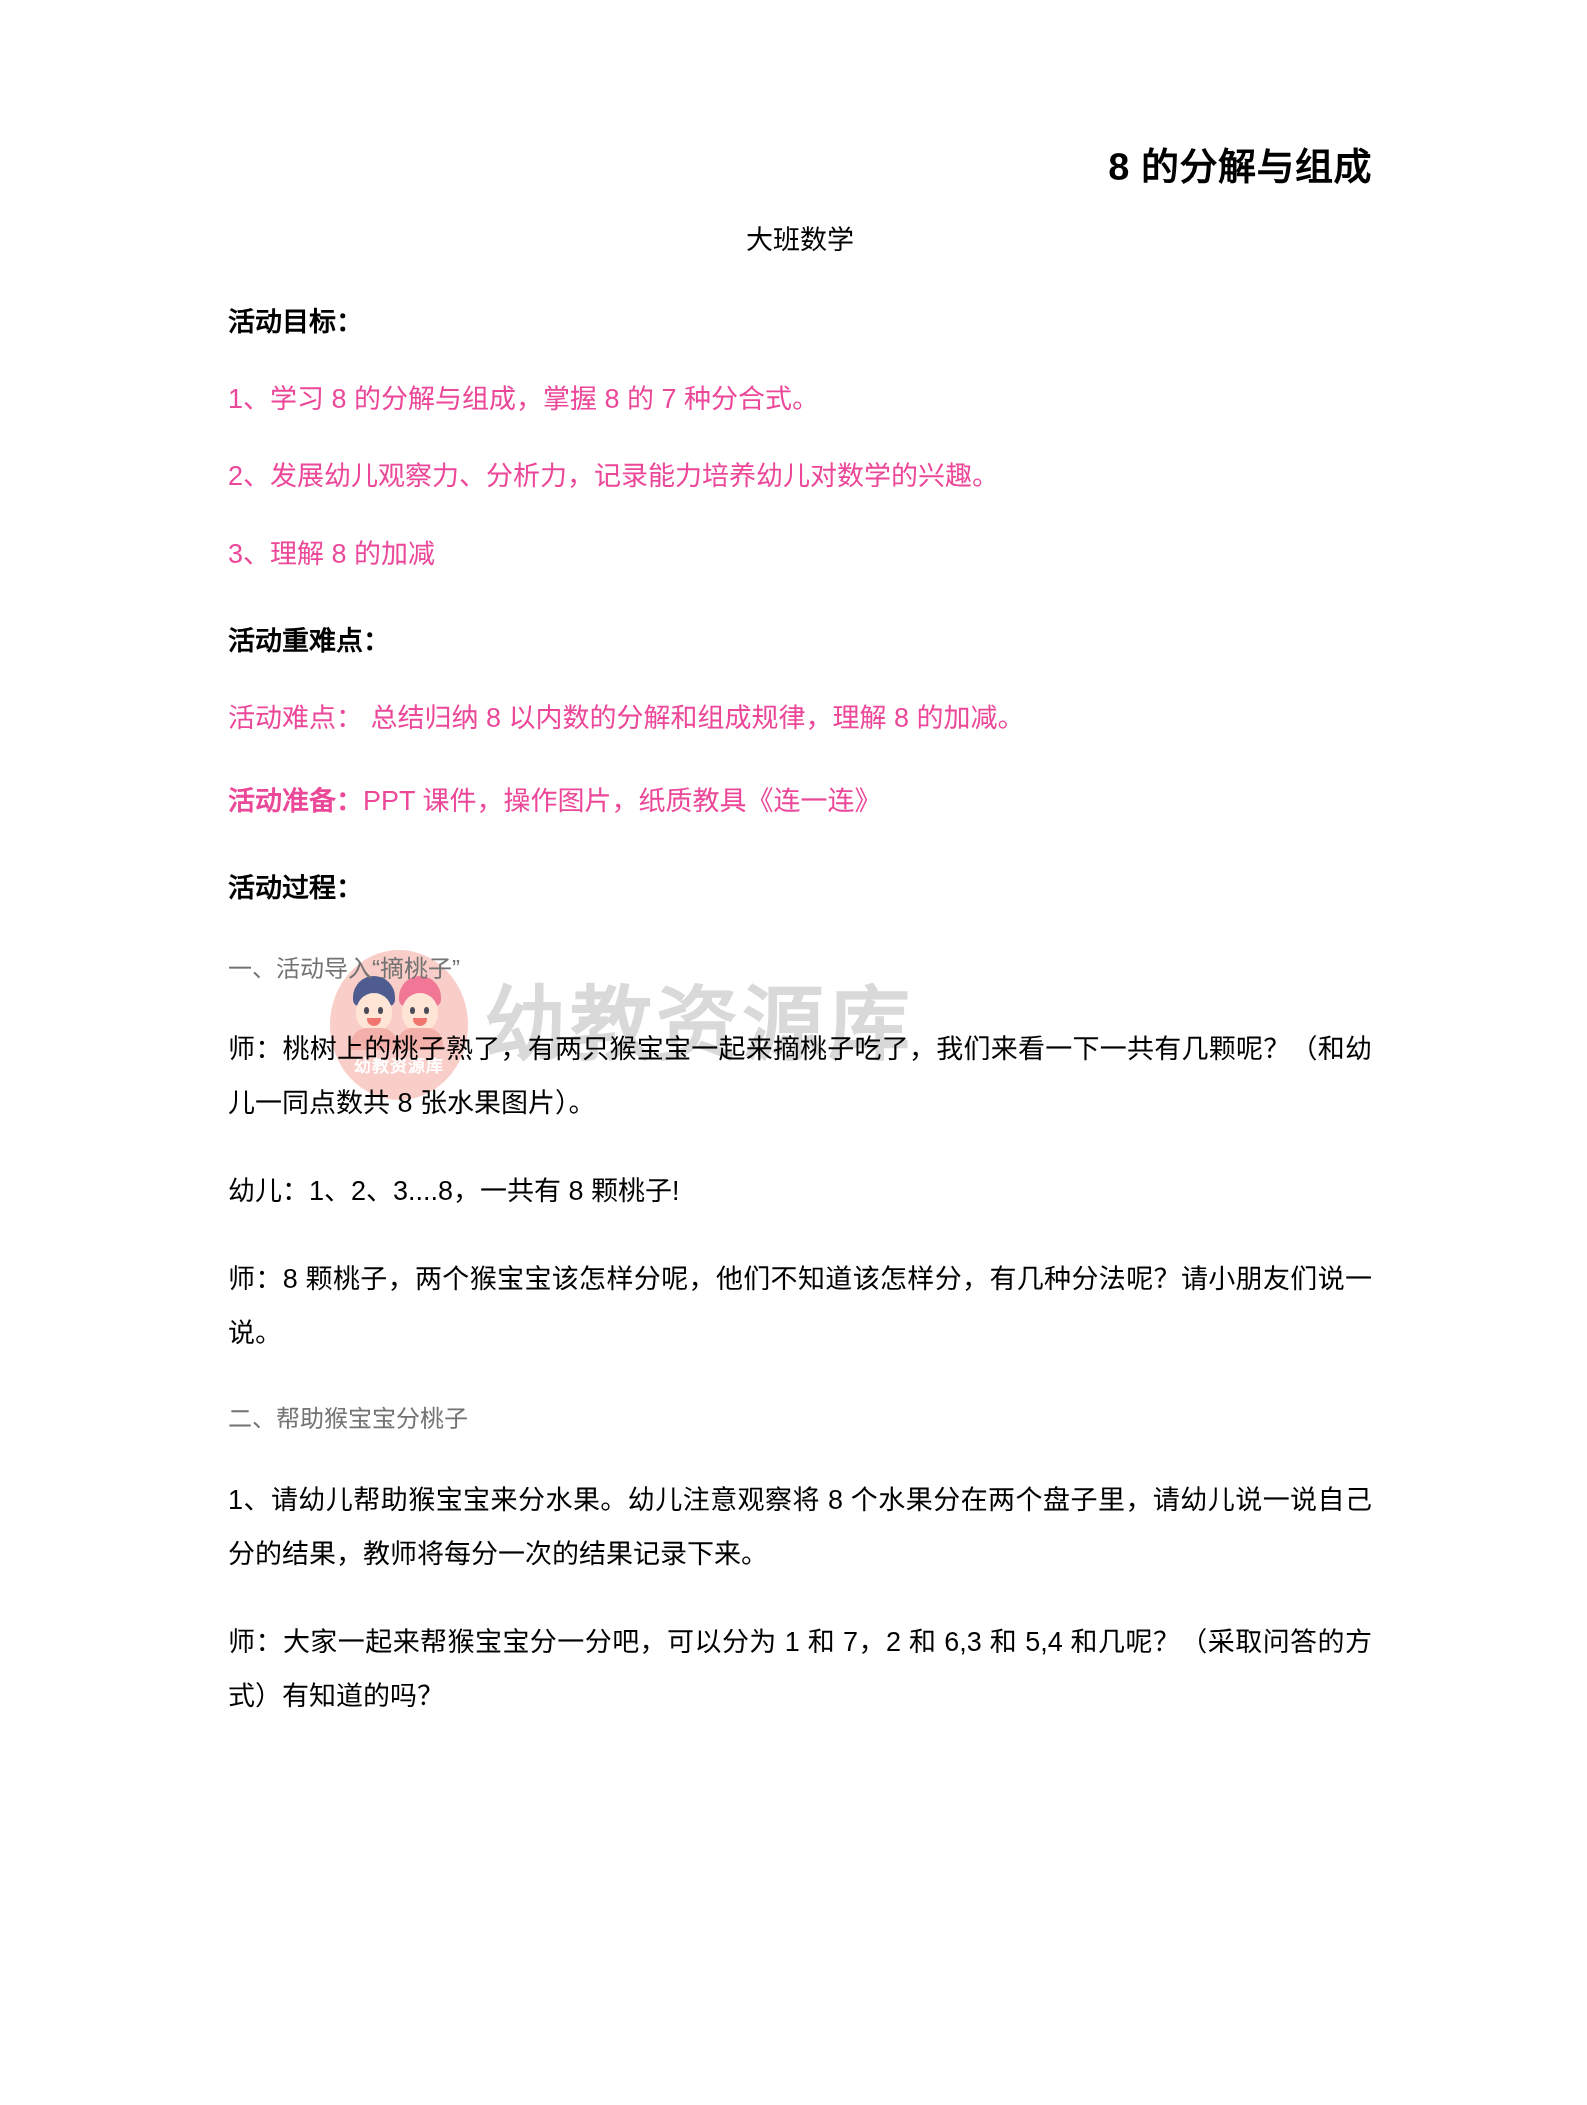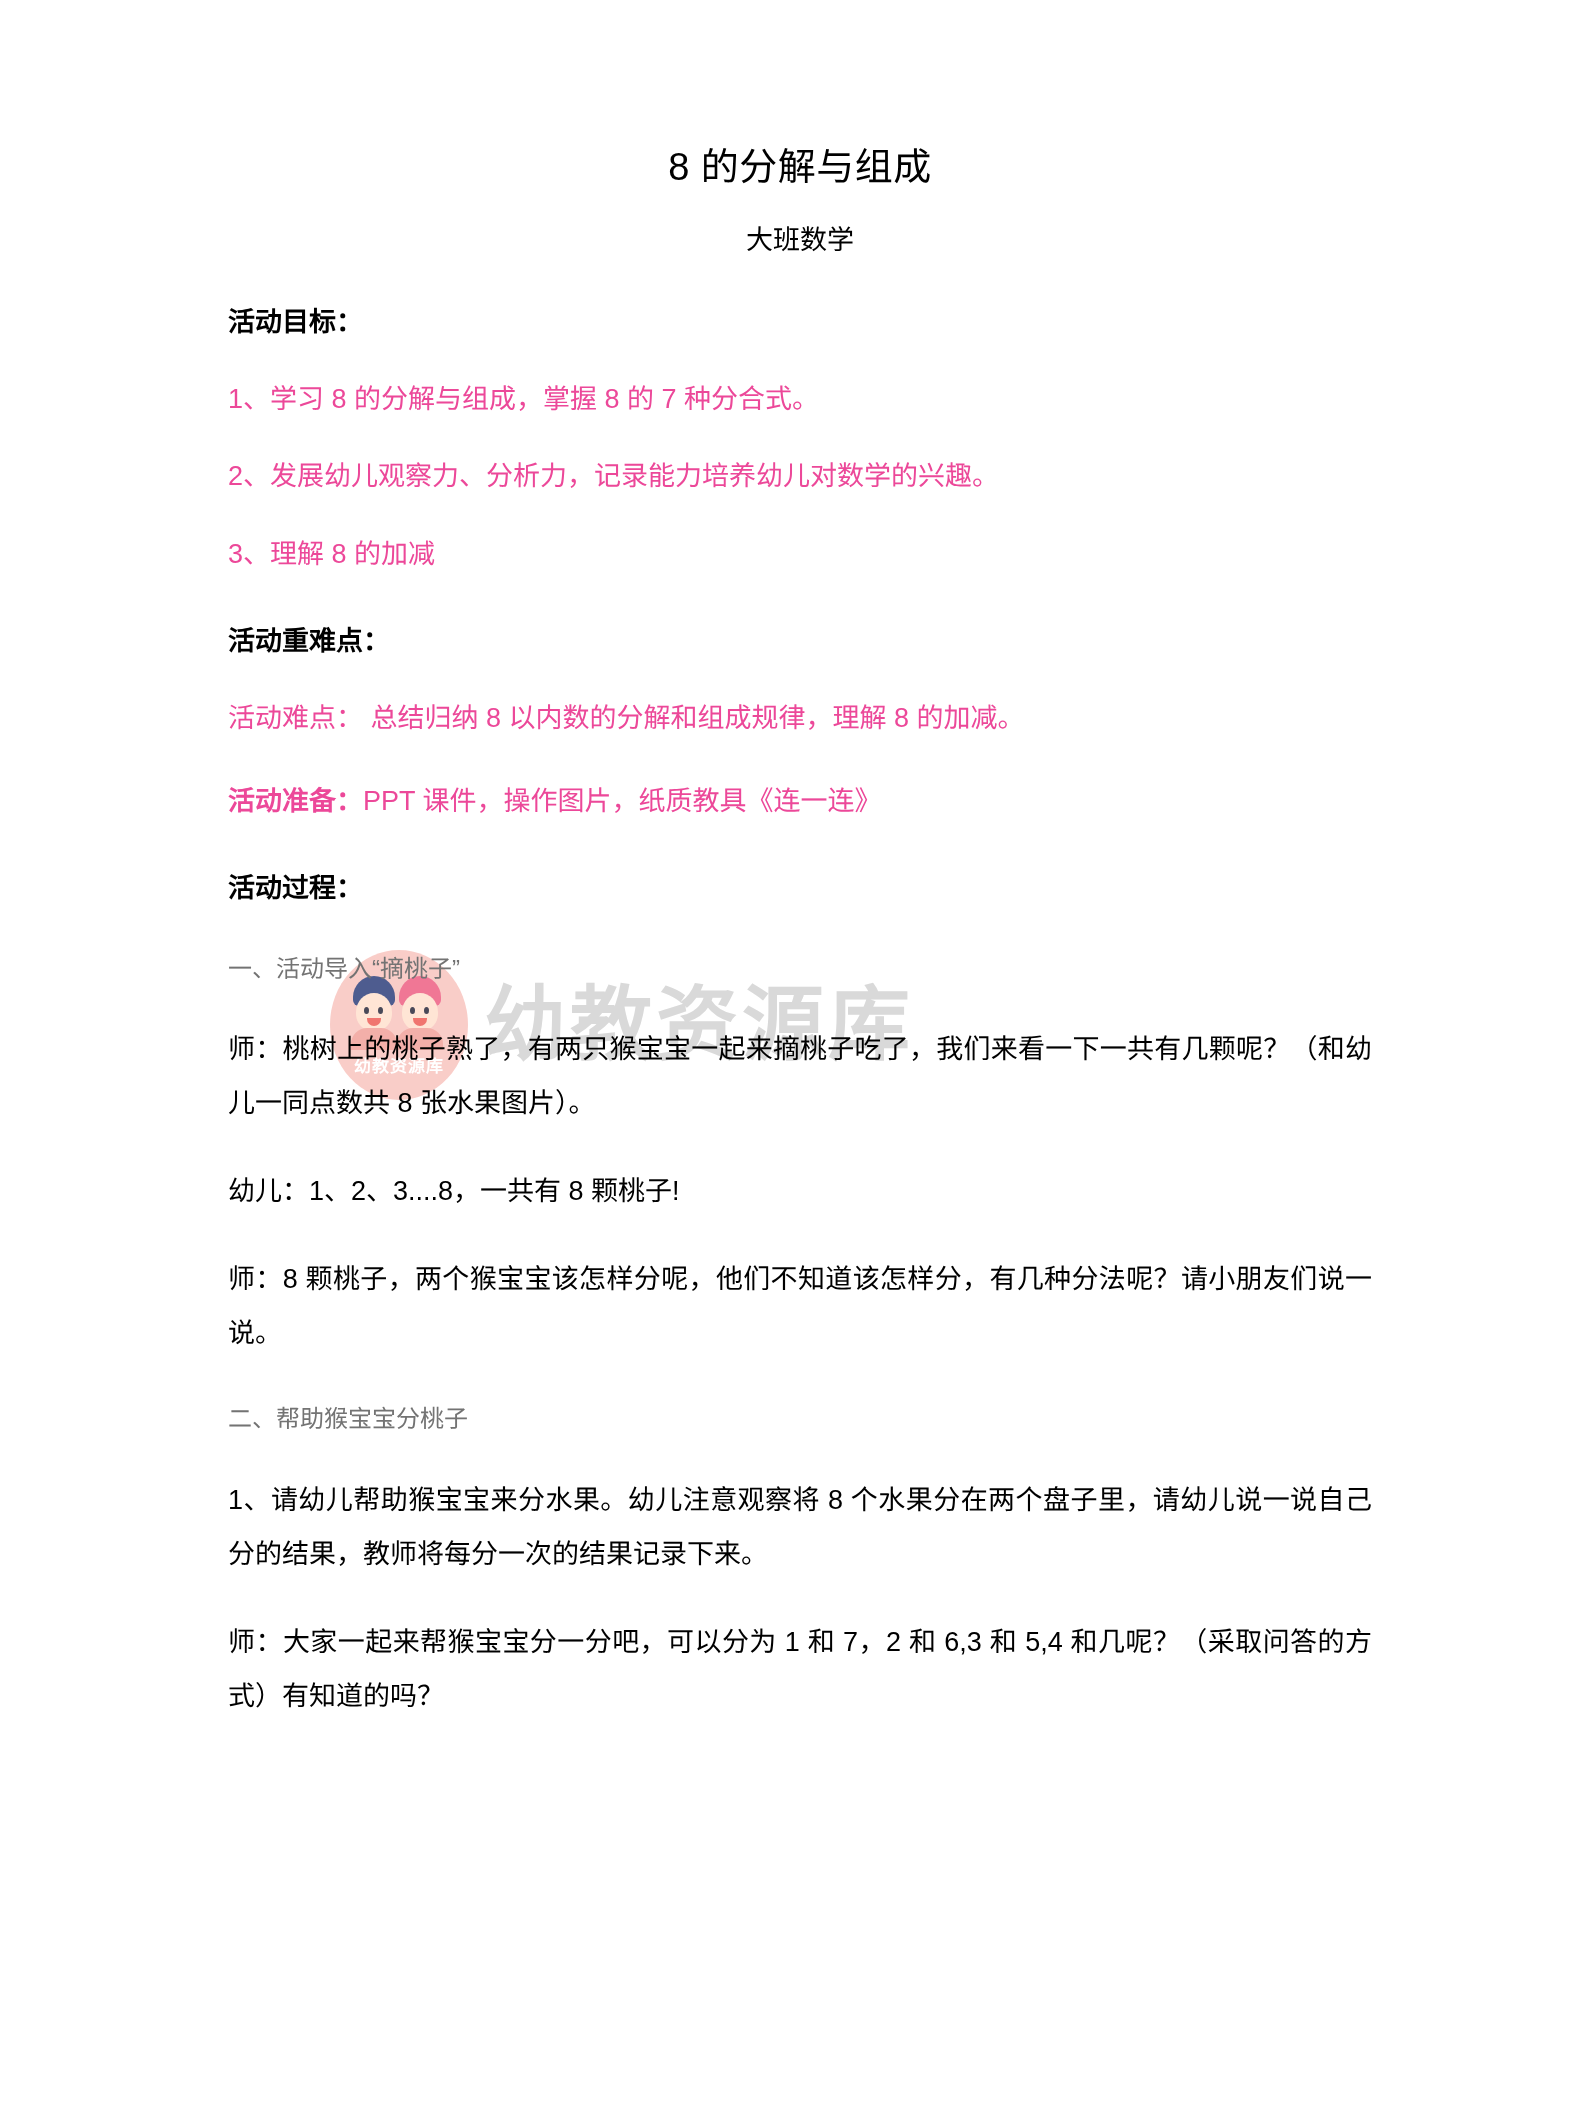--- a/index.html
+++ b/index.html
@@ -20,23 +20,23 @@
     overflow: hidden;
     box-sizing: border-box;
   }
   .content {
     position: relative;
     z-index: 3;
     padding: 0 215px 0 228px;
     box-sizing: border-box;
   }
   .doc-title {
-    text-align: center;
+    text-align: right;
     font-size: 38px;
-    font-weight: normal;
+    font-weight: bold;
     letter-spacing: 0.5px;
     margin: 0;
     padding-top: 145px;
     line-height: 1.2;
     color: #000;
   }
   .doc-subtitle {
     text-align: center;
     font-size: 27px;
     font-weight: normal;

